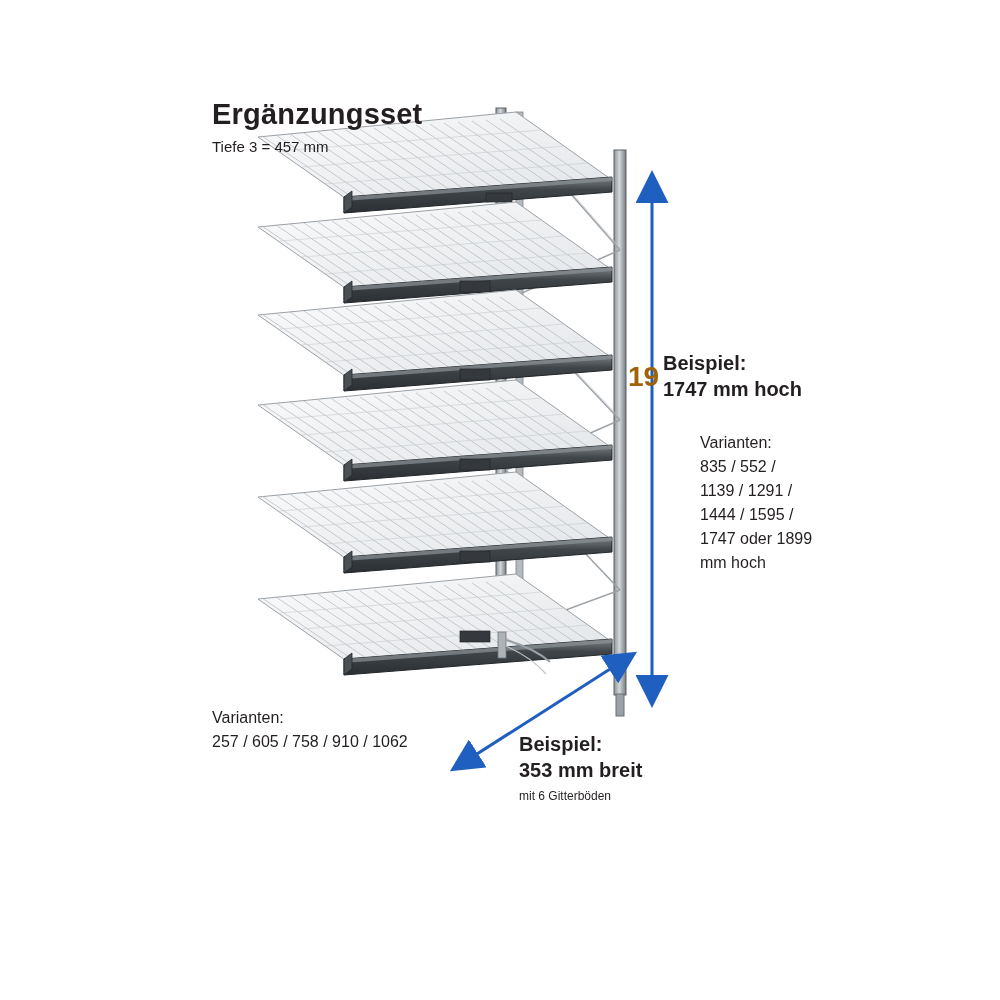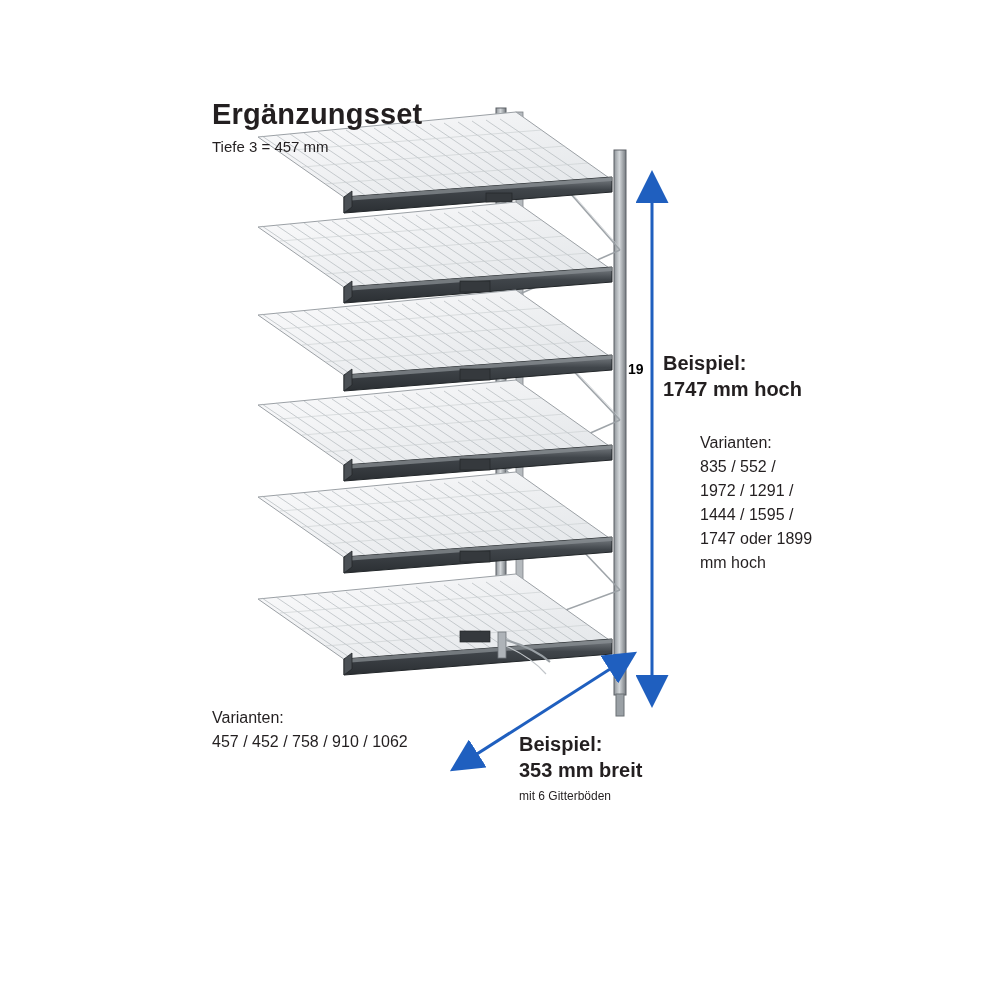--- a/index.html
+++ b/index.html
@@ -35,21 +35,21 @@
   .ex-width{
     position:absolute;left:519px;top:731px;
     font-size:20px;font-weight:bold;line-height:26px;color:#231f20;
   }
   .ex-width .sub{
     font-size:12px;font-weight:normal;
   }
 
   .dim-label-inner{
     position:absolute;left:628px;top:361px;
-    font-size:14px;font-weight:bold;color:#000000;
+    font-size:28px;font-weight:bold;color:#a16207;
   }
 
   svg{position:absolute;left:0;top:0;width:1000px;height:1000px;}
 </style>
 </head>
 <body>
 
 <div class="stage">
 
   <svg viewBox="0 0 1000 1000" xmlns="http://www.w3.org/2000/svg">
@@ -327,29 +327,29 @@
   <div class="dim-label-inner">19</div>
 
   <div class="ex-height">
     <div>Beispiel:</div>
     <div>1747 mm hoch</div>
   </div>
 
   <div class="var-height">
     <div>Varianten:</div>
     <div>835 / 552 /</div>
-    <div>1972 / 1291 /</div>
+    <div>1139 / 1291 /</div>
     <div>1444 / 1595 /</div>
     <div>1747 oder 1899</div>
     <div>mm hoch</div>
   </div>
 
   <div class="var-width">
     <div>Varianten:</div>
-    <div>457 / 452 / 758 / 910 / 1062</div>
+    <div>257 / 605 / 758 / 910 / 1062</div>
   </div>
 
   <div class="ex-width">
     <div>Beispiel:</div>
     <div>353 mm breit</div>
     <div class="sub">mit 6 Gitterböden</div>
   </div>
 
 </div>
 

